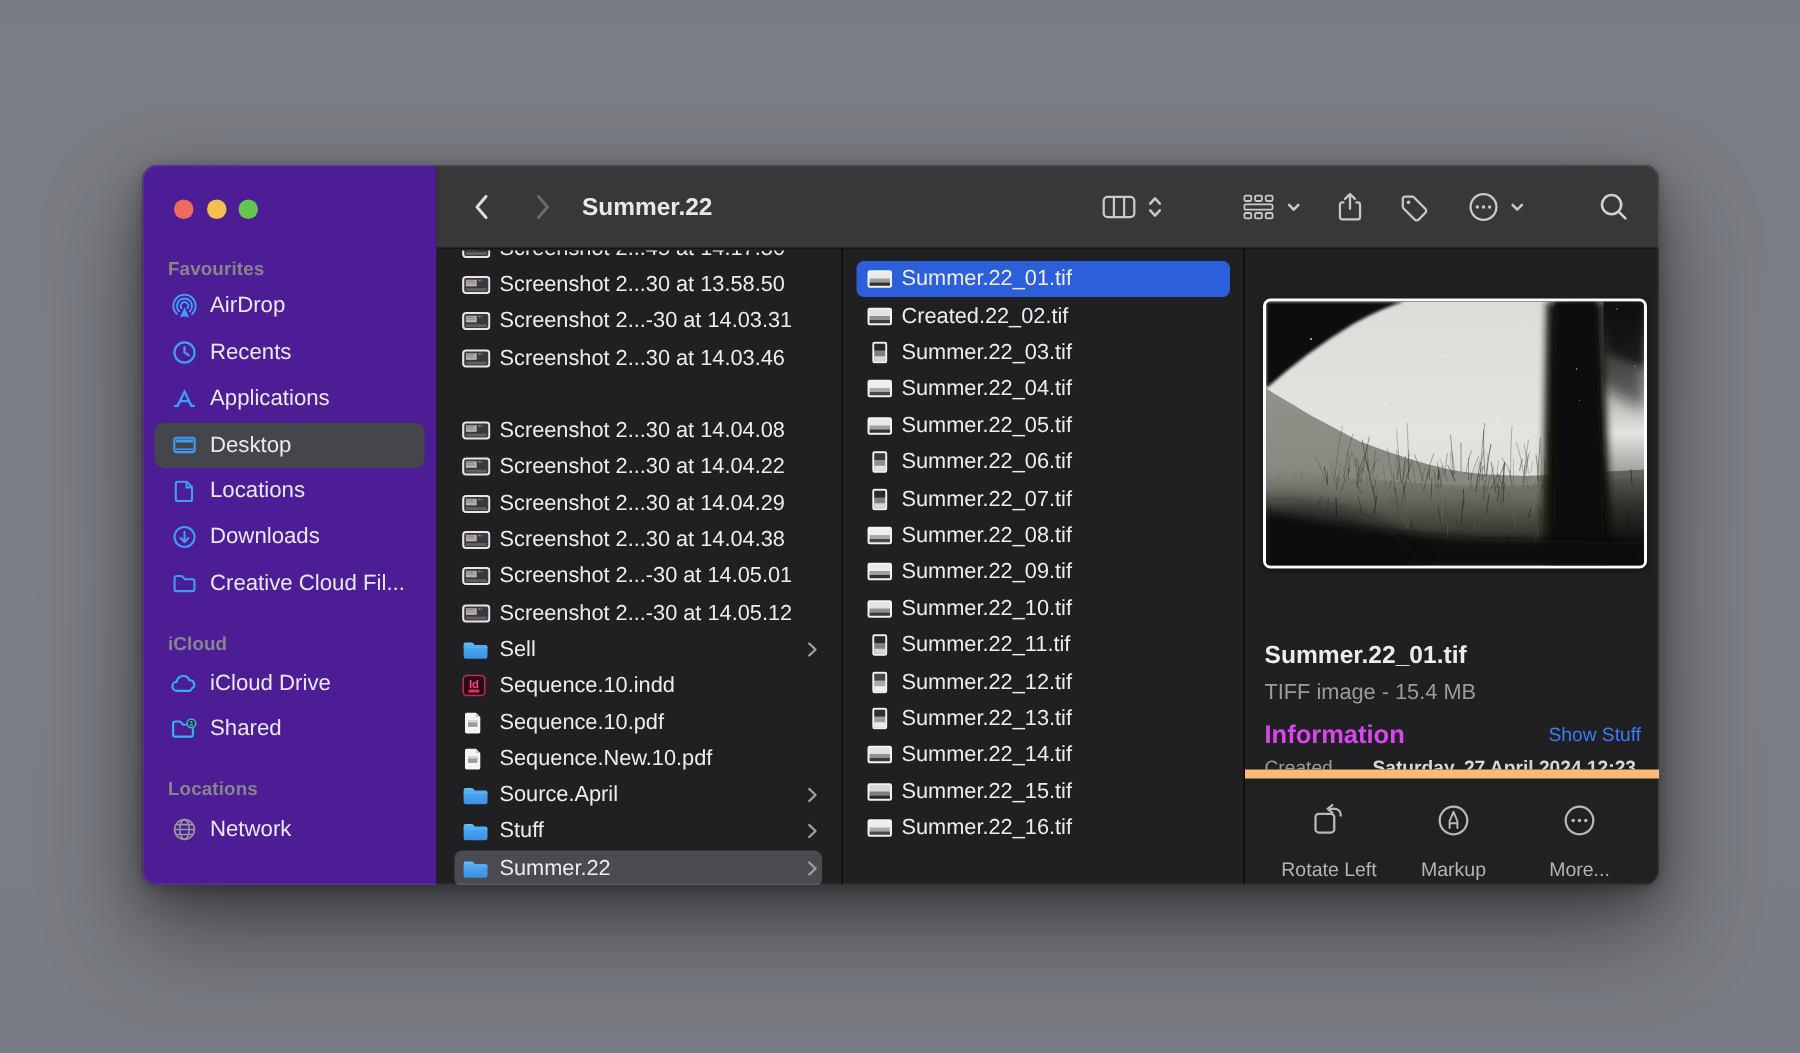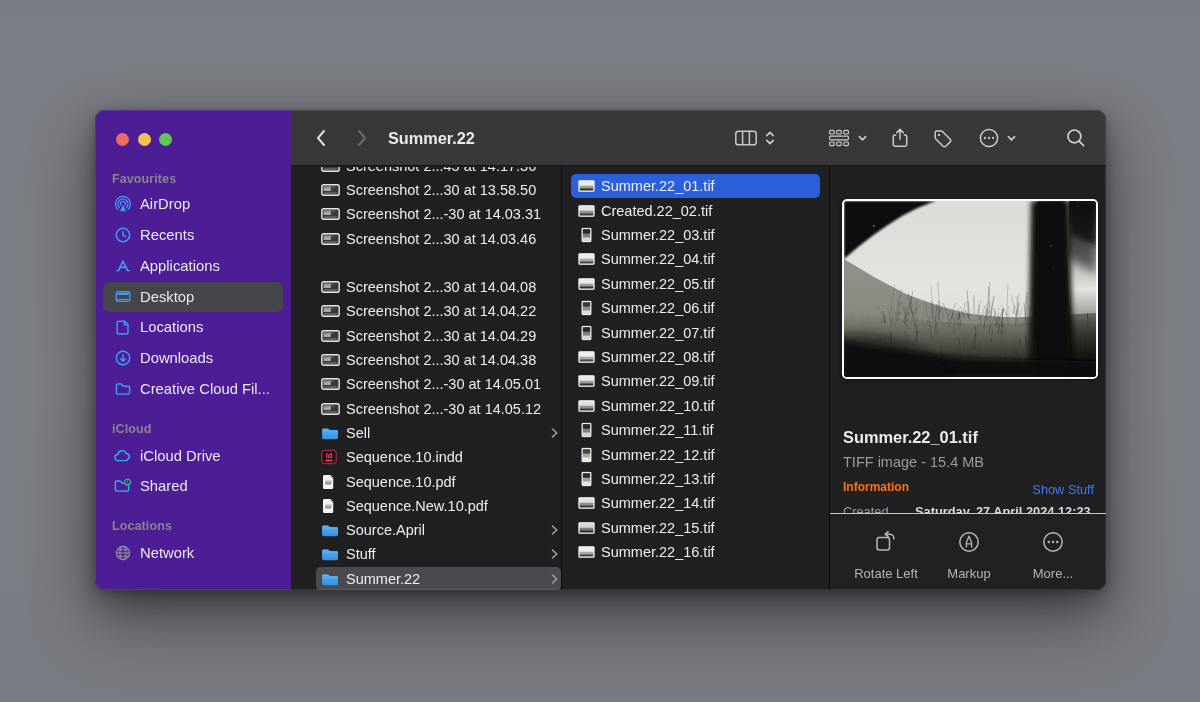--- a/index.html
+++ b/index.html
@@ -12,35 +12,35 @@
 .srow{position:absolute;left:8px;width:180px;height:30px;border-radius:6px;display:flex;align-items:center;}
 .srow .sic{width:22px;height:20px;margin-left:9px;display:flex;align-items:center;justify-content:center;flex:none;}
 .srow .stx{margin-left:6px;font-size:14.8px;color:#e9e9ec;white-space:nowrap;}
 .srow.sel{background:#45464b;}
 .main{position:absolute;left:196px;top:0;width:906px;height:480px;background:#202022;}
 .toolbar{position:absolute;left:0;top:0;width:815px;height:56px;background:#38383a;border-bottom:1px solid #151516;}
 .tbtitle{position:absolute;top:0;height:56px;line-height:56px;font-size:16.3px;font-weight:bold;color:#e9e9ec;}
 .ticon{position:absolute;top:0;height:56px;display:flex;align-items:center;}
 .colsep{position:absolute;top:56px;width:1px;height:424px;background:#0a0a0b;z-index:5;}
 .col1,.col2{position:absolute;top:57px;height:423px;overflow:hidden;}
-.col1{left:0;width:270px;margin-left:13px;}
+.col1{left:0;width:270px;}
 .col2{left:270px;width:268px;}
 .frow{position:absolute;height:24.3px;display:flex;align-items:center;}
 .frow .ftx{font-size:14.5px;color:#ededee;white-space:nowrap;}
 .selgray{position:absolute;border-radius:5px;background:#4a4b50;}
 .selblue{position:absolute;border-radius:5px;background:#2c60db;}
 .col3{position:absolute;left:538px;top:57px;width:277px;height:423px;overflow:hidden;background:#202022;}
 .photo{position:absolute;left:13px;top:32px;width:256px;height:180px;border-radius:5px;border:2px solid #fbfbfb;overflow:hidden;background:#111;box-shadow:0 1px 4px rgba(0,0,0,.5);}
 .pname{position:absolute;left:14px;top:261px;font-size:16.4px;font-weight:bold;color:#ececee;}
 .ptype{position:absolute;left:14px;top:287px;font-size:14.5px;color:#9b9ba0;}
-.pinfo{position:absolute;left:14px;top:313px;font-size:12px;font-weight:bold;color:#f97316;}
+.pinfo{position:absolute;left:14px;top:313px;font-size:17px;font-weight:bold;color:#d946ef;}
 .pshow{position:absolute;right:12px;top:315px;font-size:12.8px;color:#3d7bf7;}
 .pcreated{position:absolute;left:14px;top:337px;font-size:12.8px;color:#9b9ba0;}
 .pcval{position:absolute;left:86px;top:337px;font-size:12.8px;font-weight:bold;color:#d8d8da;white-space:nowrap;}
-.pbar{position:absolute;left:1px;top:346px;width:276px;height:77px;background:#212124;border-top:1px solid #fdba74;}
+.pbar{position:absolute;left:1px;top:346px;width:276px;height:77px;background:#212124;border-top:6px solid #fdba74;}
 .pbtn{position:absolute;top:16px;width:90px;text-align:center;}
 .pbtn .blab{display:block;margin-top:8px;font-size:13px;color:#b4b4b8;}
 </style></head><body>
 <div class="window">
 <div class="sidebar">
 <div class="light" style="left:21.2px;background:#ee6b60"></div>
 <div class="light" style="left:42.8px;background:#f5bf4e"></div>
 <div class="light" style="left:64.4px;background:#63c74f"></div>
 <div class="shdr" style="top:61.5px">Favourites</div>
 <div class="srow" style="top:79.0px">

